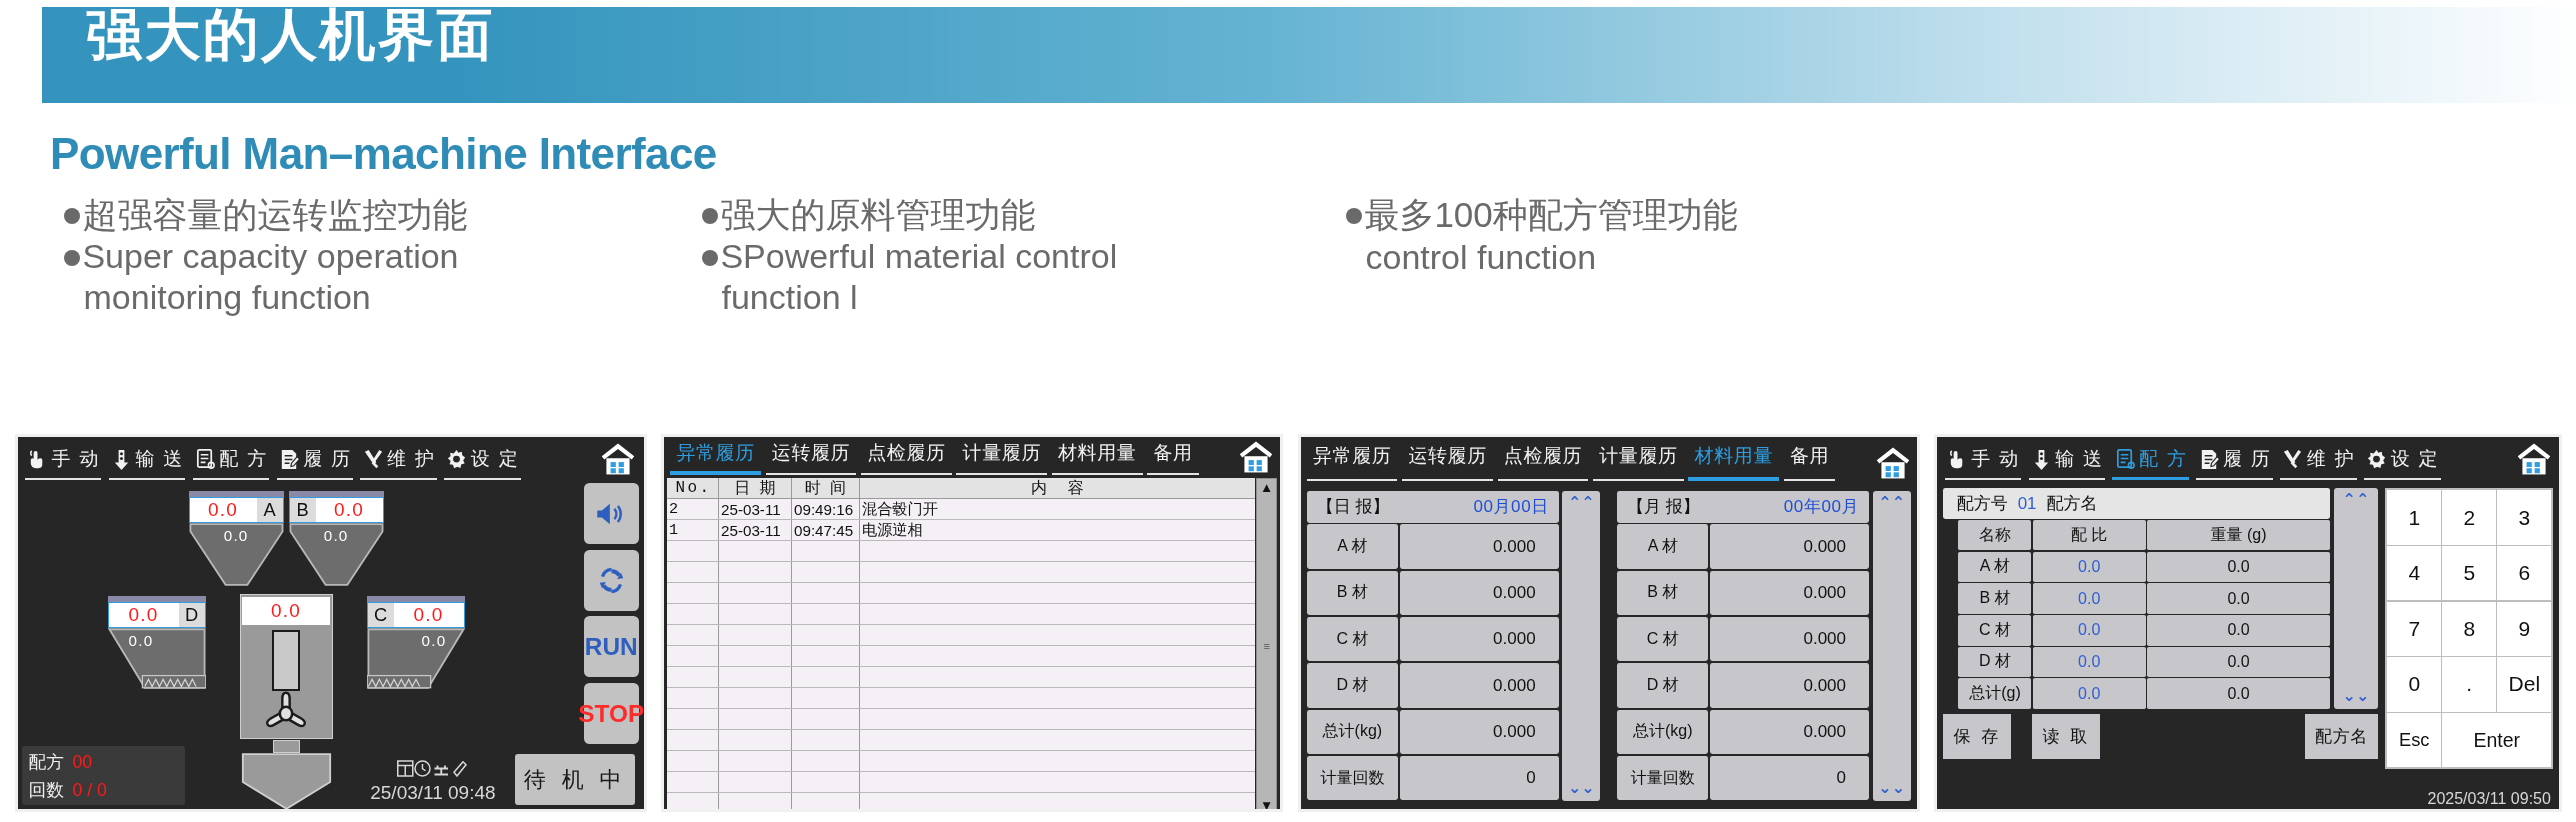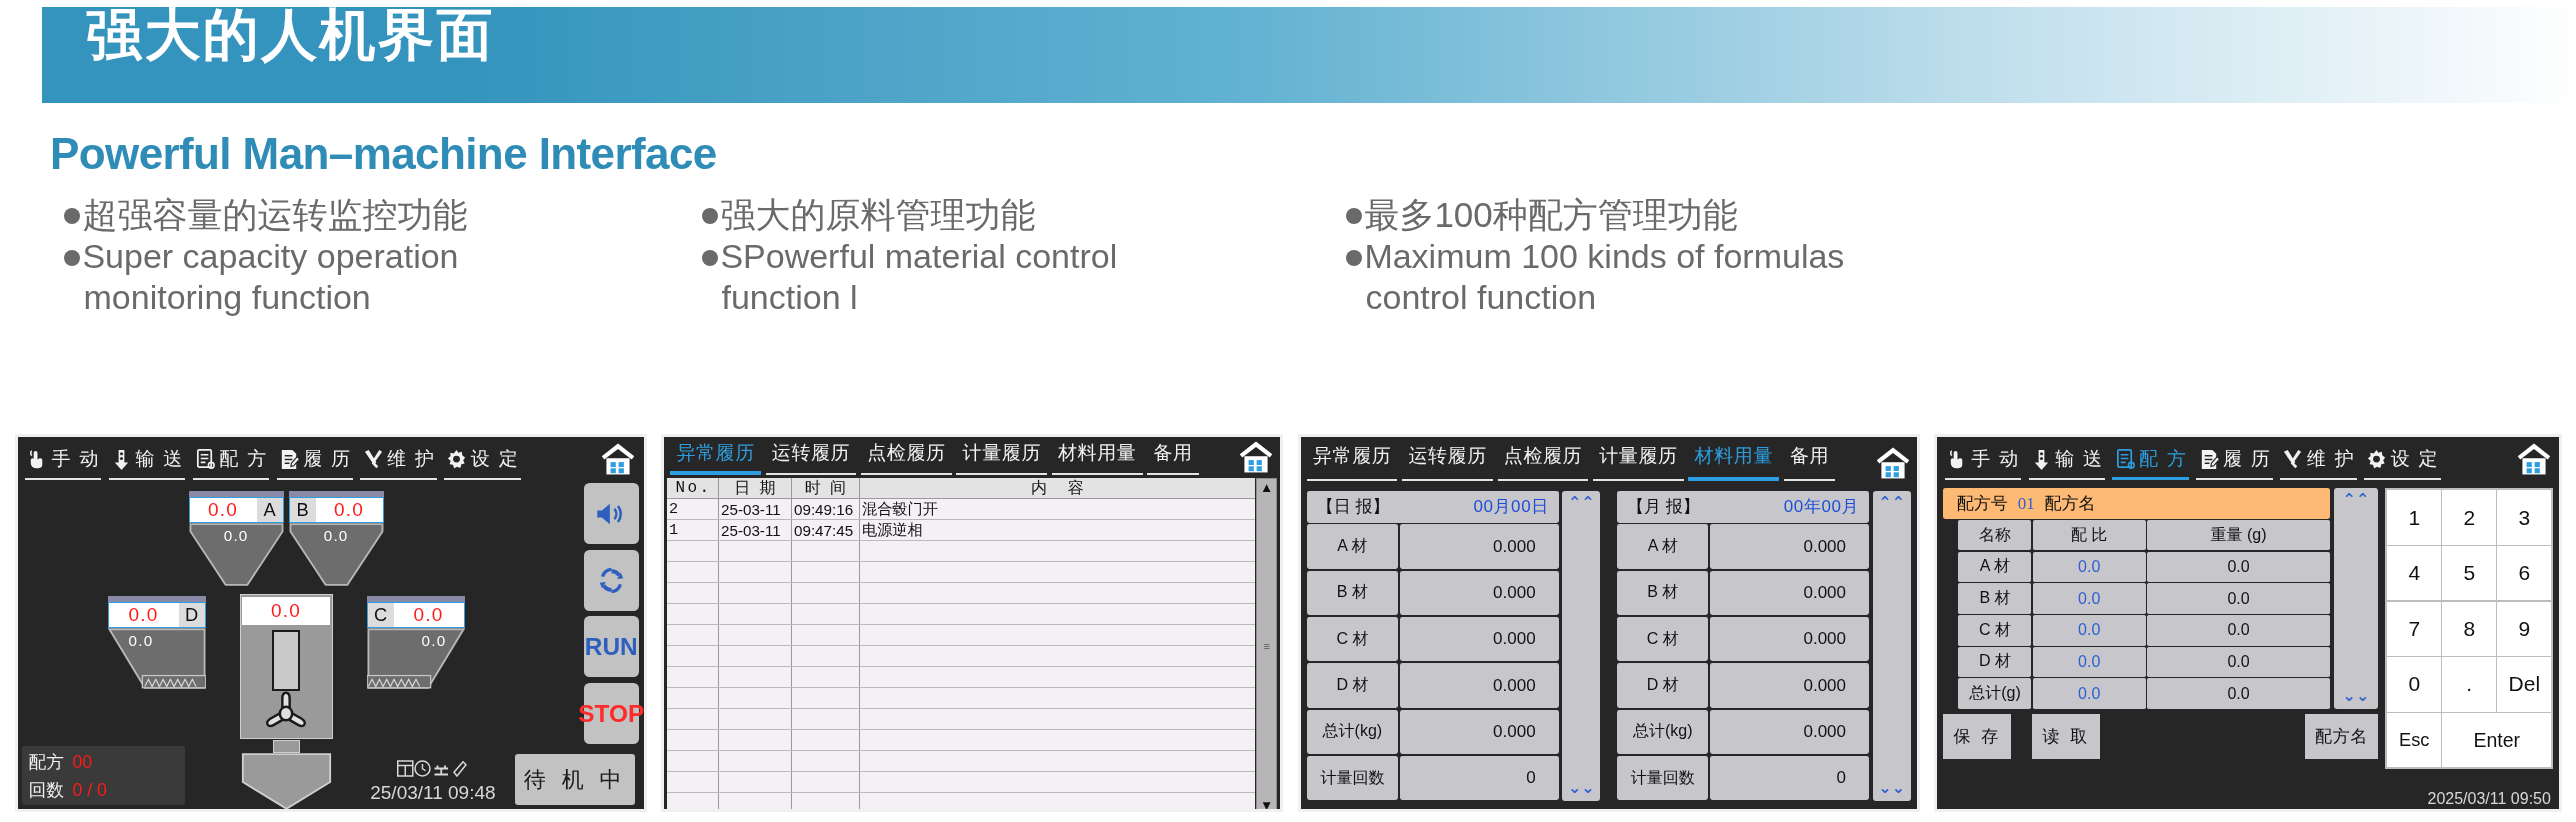--- a/index.html
+++ b/index.html
@@ -203,24 +203,24 @@
     flex-direction:column; align-items:center; justify-content:space-between;
     padding:6.1px 0; color:#2f5fd0; font-size:16px; font-weight:bold; line-height:0.8;
   }
 
   
   .p4-body{ flex:1; background:#262626; padding:7.3px 6.1px 3.7px 6.1px; display:flex; gap:7.3px; position:relative; }
   .recipe-wrap{ flex:1; display:flex; flex-direction:column; }
   .recipe-main{ display:flex; gap:3.7px; }
   .recipe-tbl{ flex:1; display:flex; flex-direction:column; gap:1.2px; }
   .rec-head{
-    background:#fdba74; border-radius:2.4px; height:30.5px; display:flex; align-items:center;
+    background:#e5e5e5; border-radius:2.4px; height:30.5px; display:flex; align-items:center;
     padding:0 13.4px; font-size:17px; color:#111; gap:9.8px;
   }
-  .rec-head .no{ color:#2f5fd0;font-family:Liberation Serif, serif; }
+  .rec-head .no{ color:#2f5fd0; }
   .rec-colhead, .rec-row{ display:flex; gap:1.2px; height:30.5px;padding-left:15px; }
   .rec-colhead div, .rec-row div{
     background:#c6c6cb; border-radius:1.8px; display:flex; align-items:center;
     justify-content:center; font-size:16px; color:#111;
   }
   .rc-name{ width:73px; } .rc-ratio{ width:113px; } .rc-weight{ flex:1; }
   .rec-row .rc-ratio{ color:#2f5fd0; }
   .rec-scroll{
     width:44px; background:#c6c6cb; border-radius:3px; display:flex;
     flex-direction:column; align-items:center; justify-content:space-between;
@@ -279,24 +279,20 @@
       <span class="dot"></span>
       <span class="feat-en">SPowerful material control</span>
     </div>
     <div class="feat-en-cont">function l</div>
   </div>
 
   <div class="feat-col">
     <div class="feat-line">
       <span class="dot"></span>
       <span class="feat-cn">最多100种配方管理功能</span>
-    </div>
-    <div class="feat-line">
-      <span class="dot"></span>
-      <span class="feat-en">Maximum 100 kinds of formulas</span>
     </div>
     <div class="feat-en-cont">control function</div>
   </div>
 
 </div>
 
 <div class="panels">
 
   <div class="panel p1">
     <div class="navbar">

